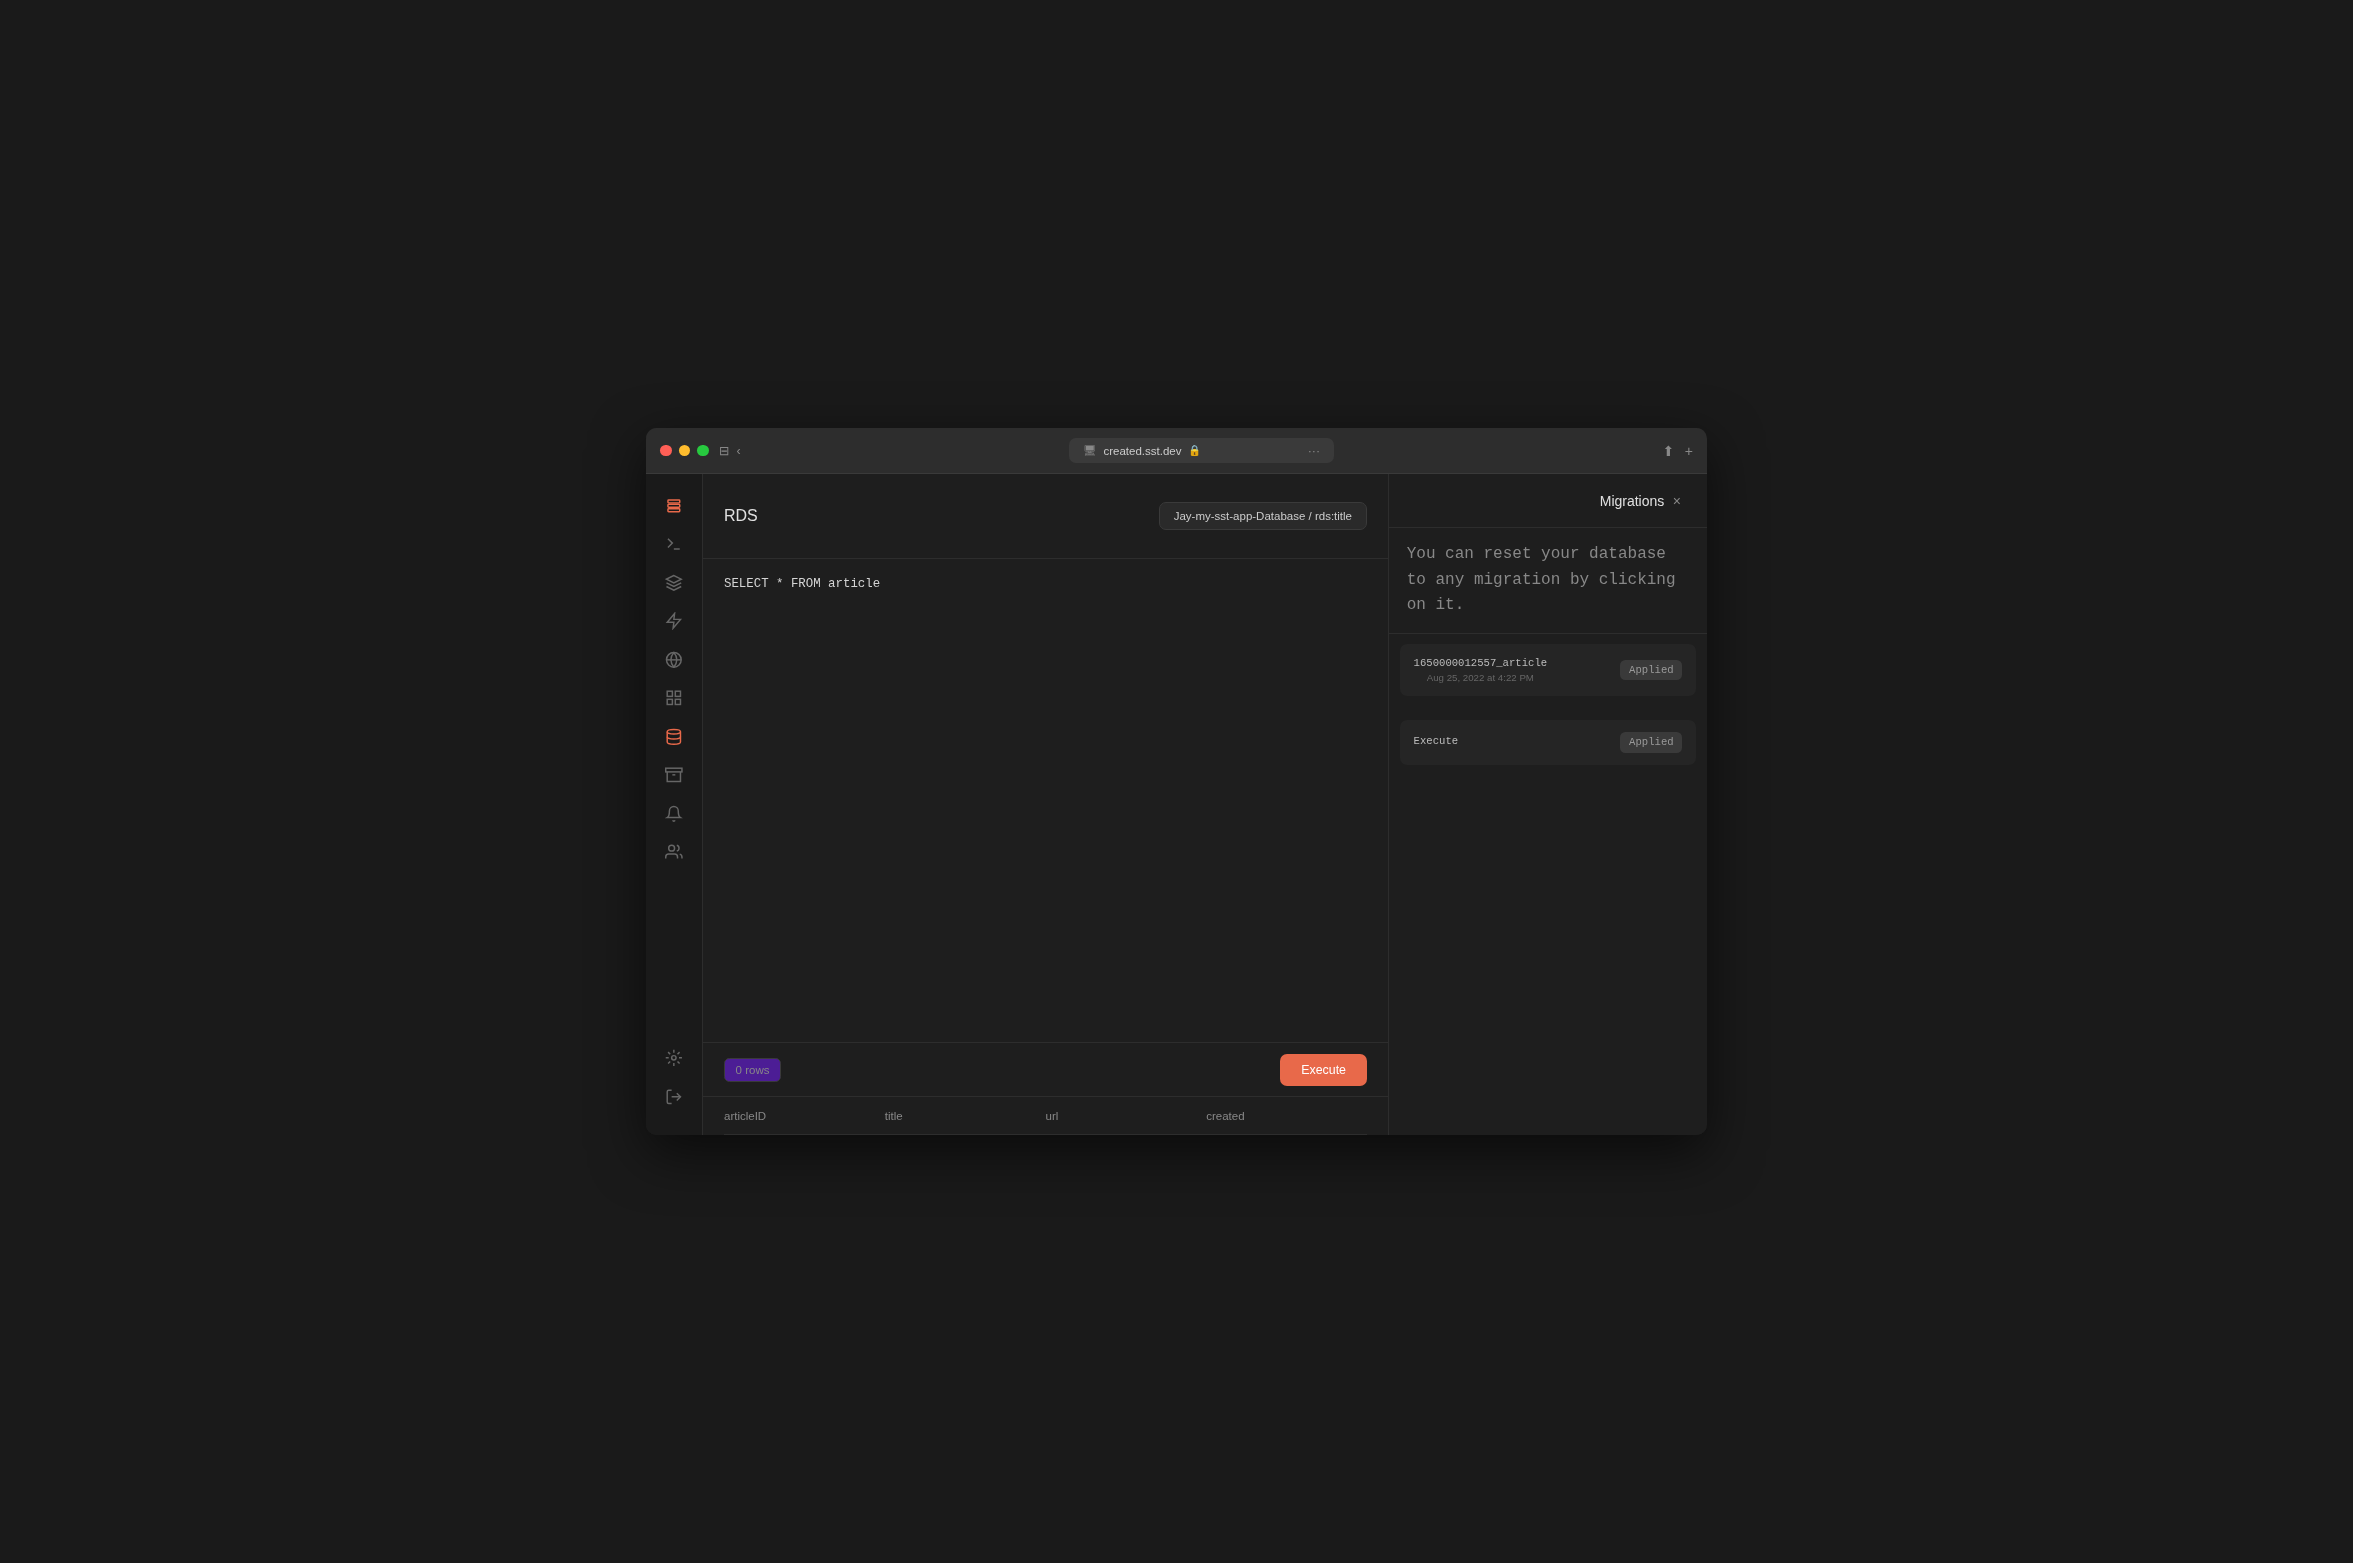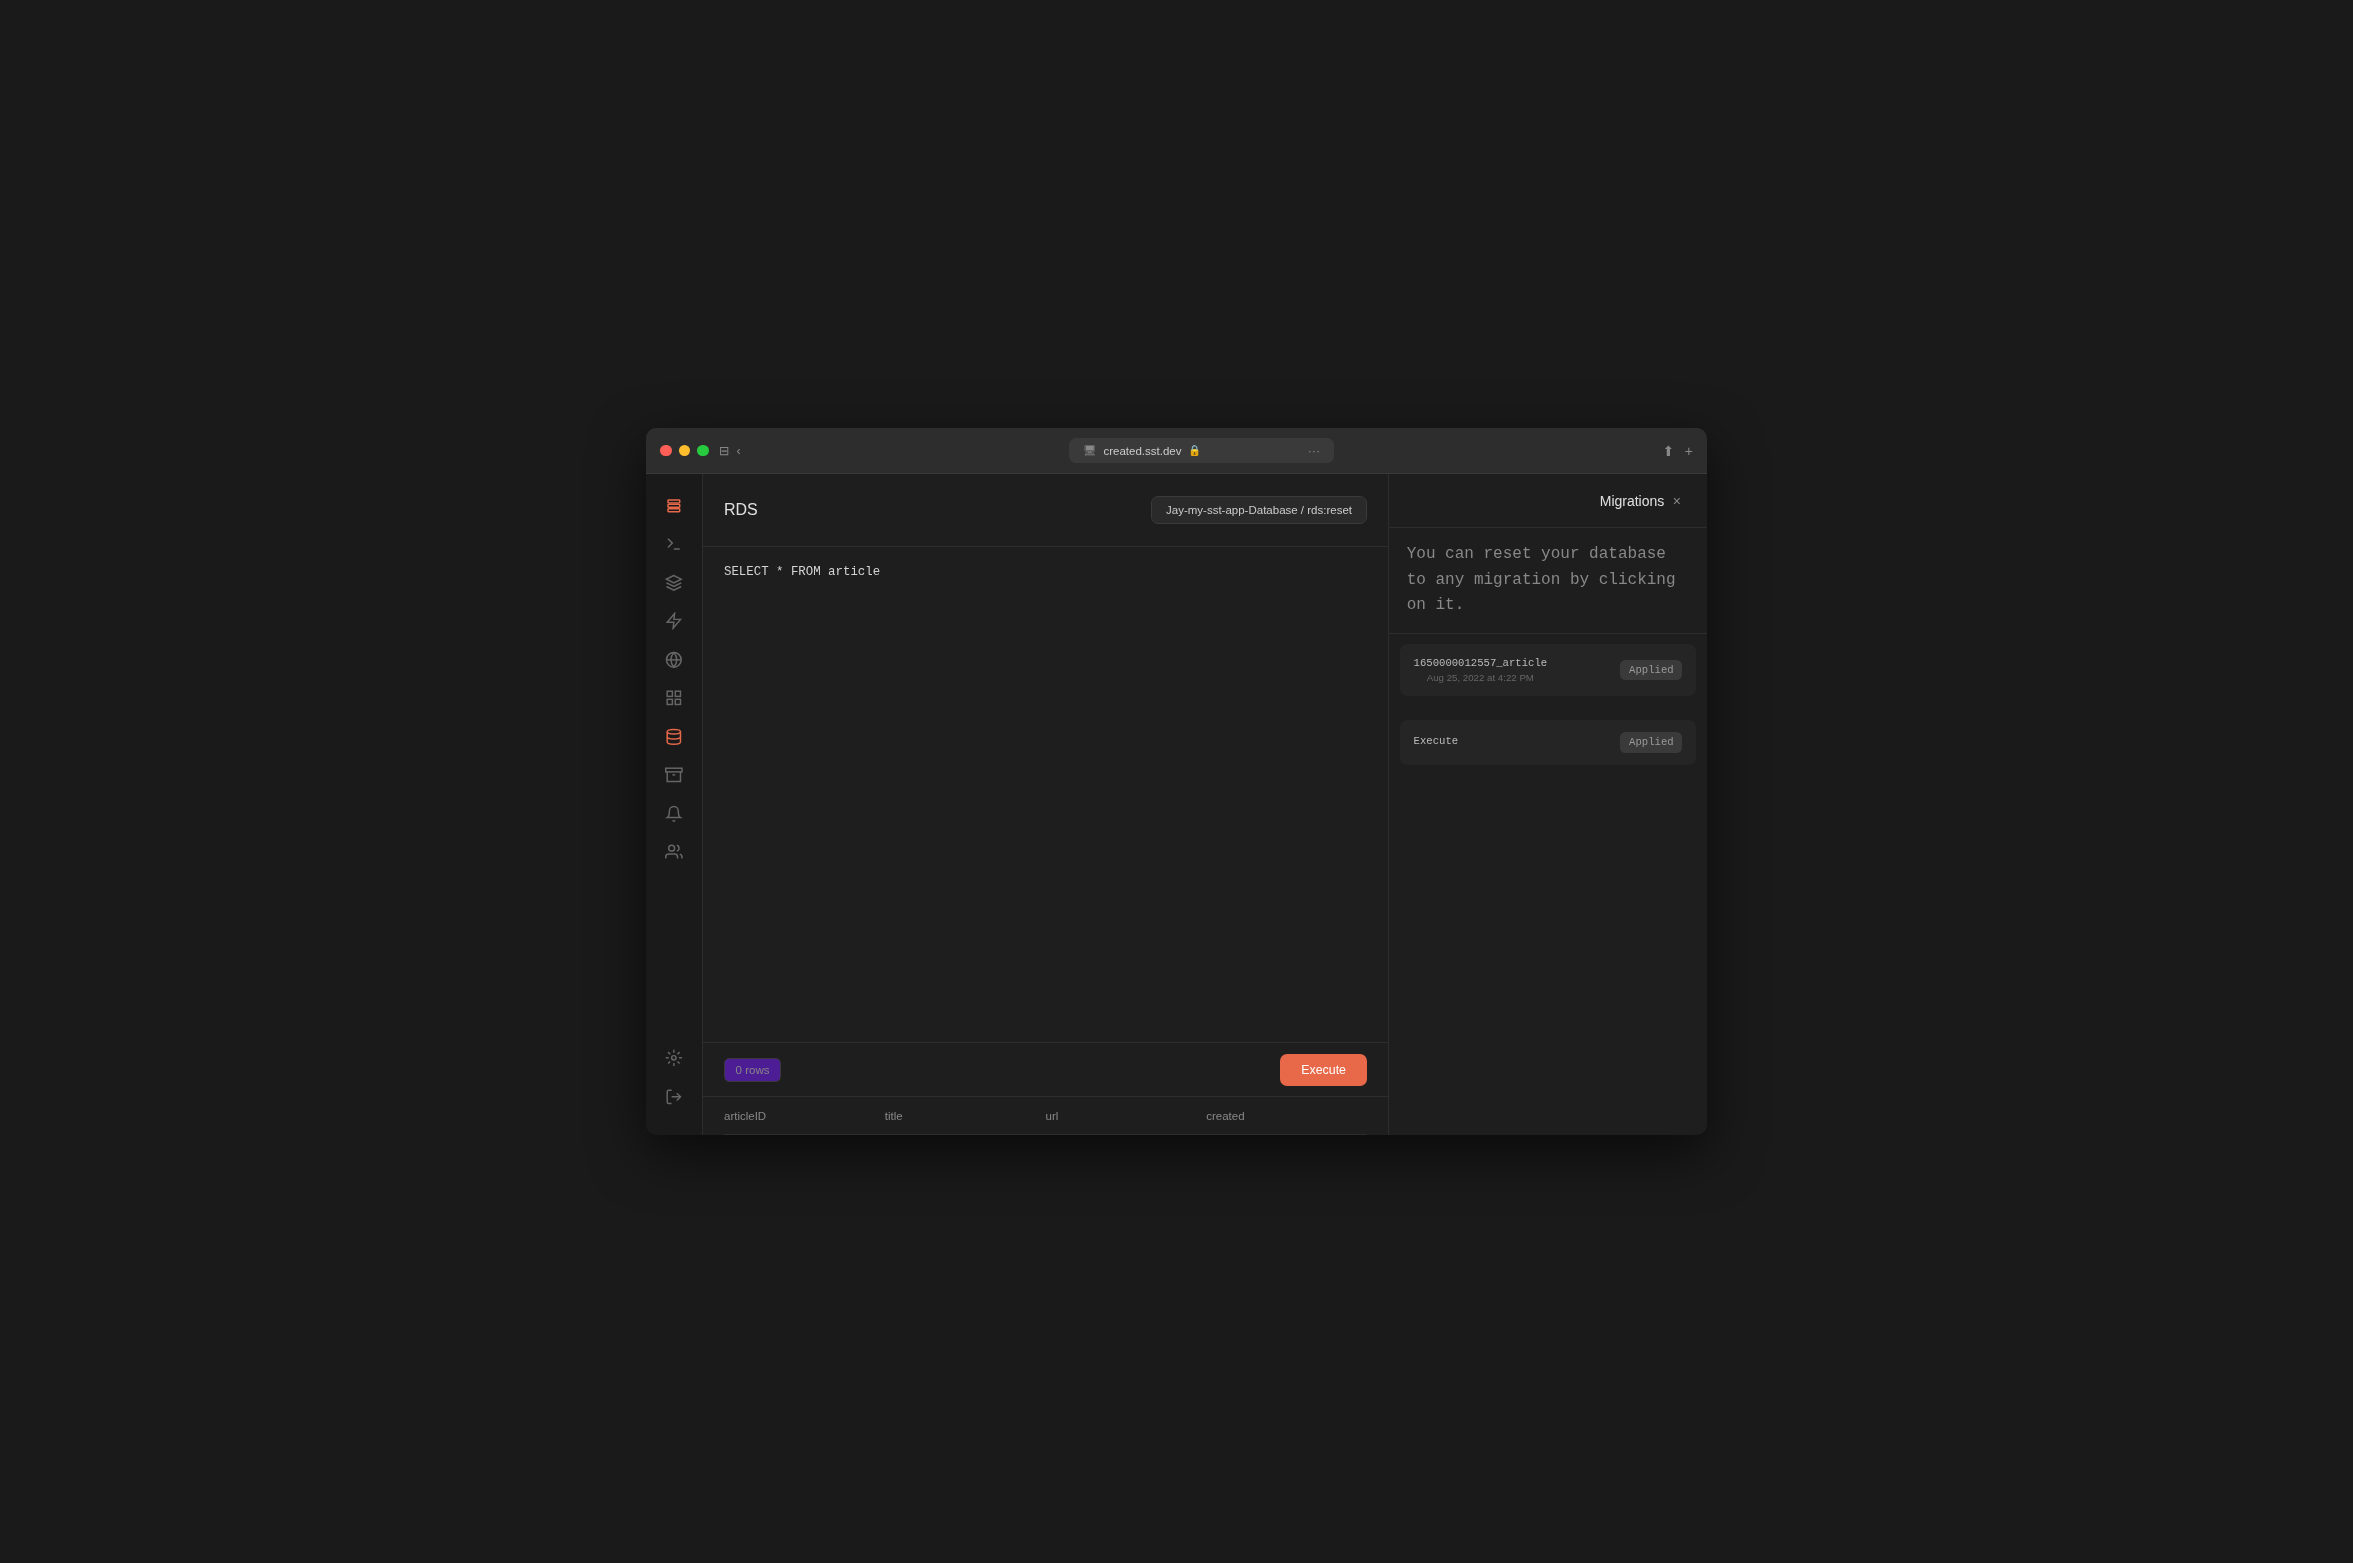--- a/index.html
+++ b/index.html
@@ -120,21 +120,21 @@
       flex: 1;
       display: flex;
       flex-direction: column;
       background: #1e1e1e;
       border-right: 0.9px solid #2d2d2d;
     }
     .main-header {
       display: flex;
       align-items: center;
       justify-content: space-between;
-      padding: 22px 21px;
+      padding: 28px 21px;
       border-bottom: 0.9px solid #2d2d2d;
     }
     .page-title {
       color: #e0e0e0;
       font-size: 16px;
       font-weight: 500;
     }
     .db-selector {
       background: #2a2a2a;
       border: 0.9px solid #3a3a3a;
@@ -392,21 +392,21 @@
             <polyline points="16 17 21 12 16 7"></polyline>
             <line x1="21" y1="12" x2="9" y2="12"></line>
           </svg>
         </div>
       </div>
     </div>
 
     <div class="main-content">
       <div class="main-header">
         <h1 class="page-title">RDS</h1>
-        <div class="db-selector">Jay-my-sst-app-Database / rds:reset</div>
+        <div class="db-selector">Jay-my-sst-app-Database / rds:title</div>
       </div>
       <div class="query-area">
         <textarea class="query-input" rows="6" style="">SELECT * FROM article</textarea>
       </div>
       <div class="query-toolbar">
         <div class="rows-badge">0 rows</div>
         <button class="execute-btn">Execute</button>
       </div>
       <div class="results-table">
         <div class="table-header">

